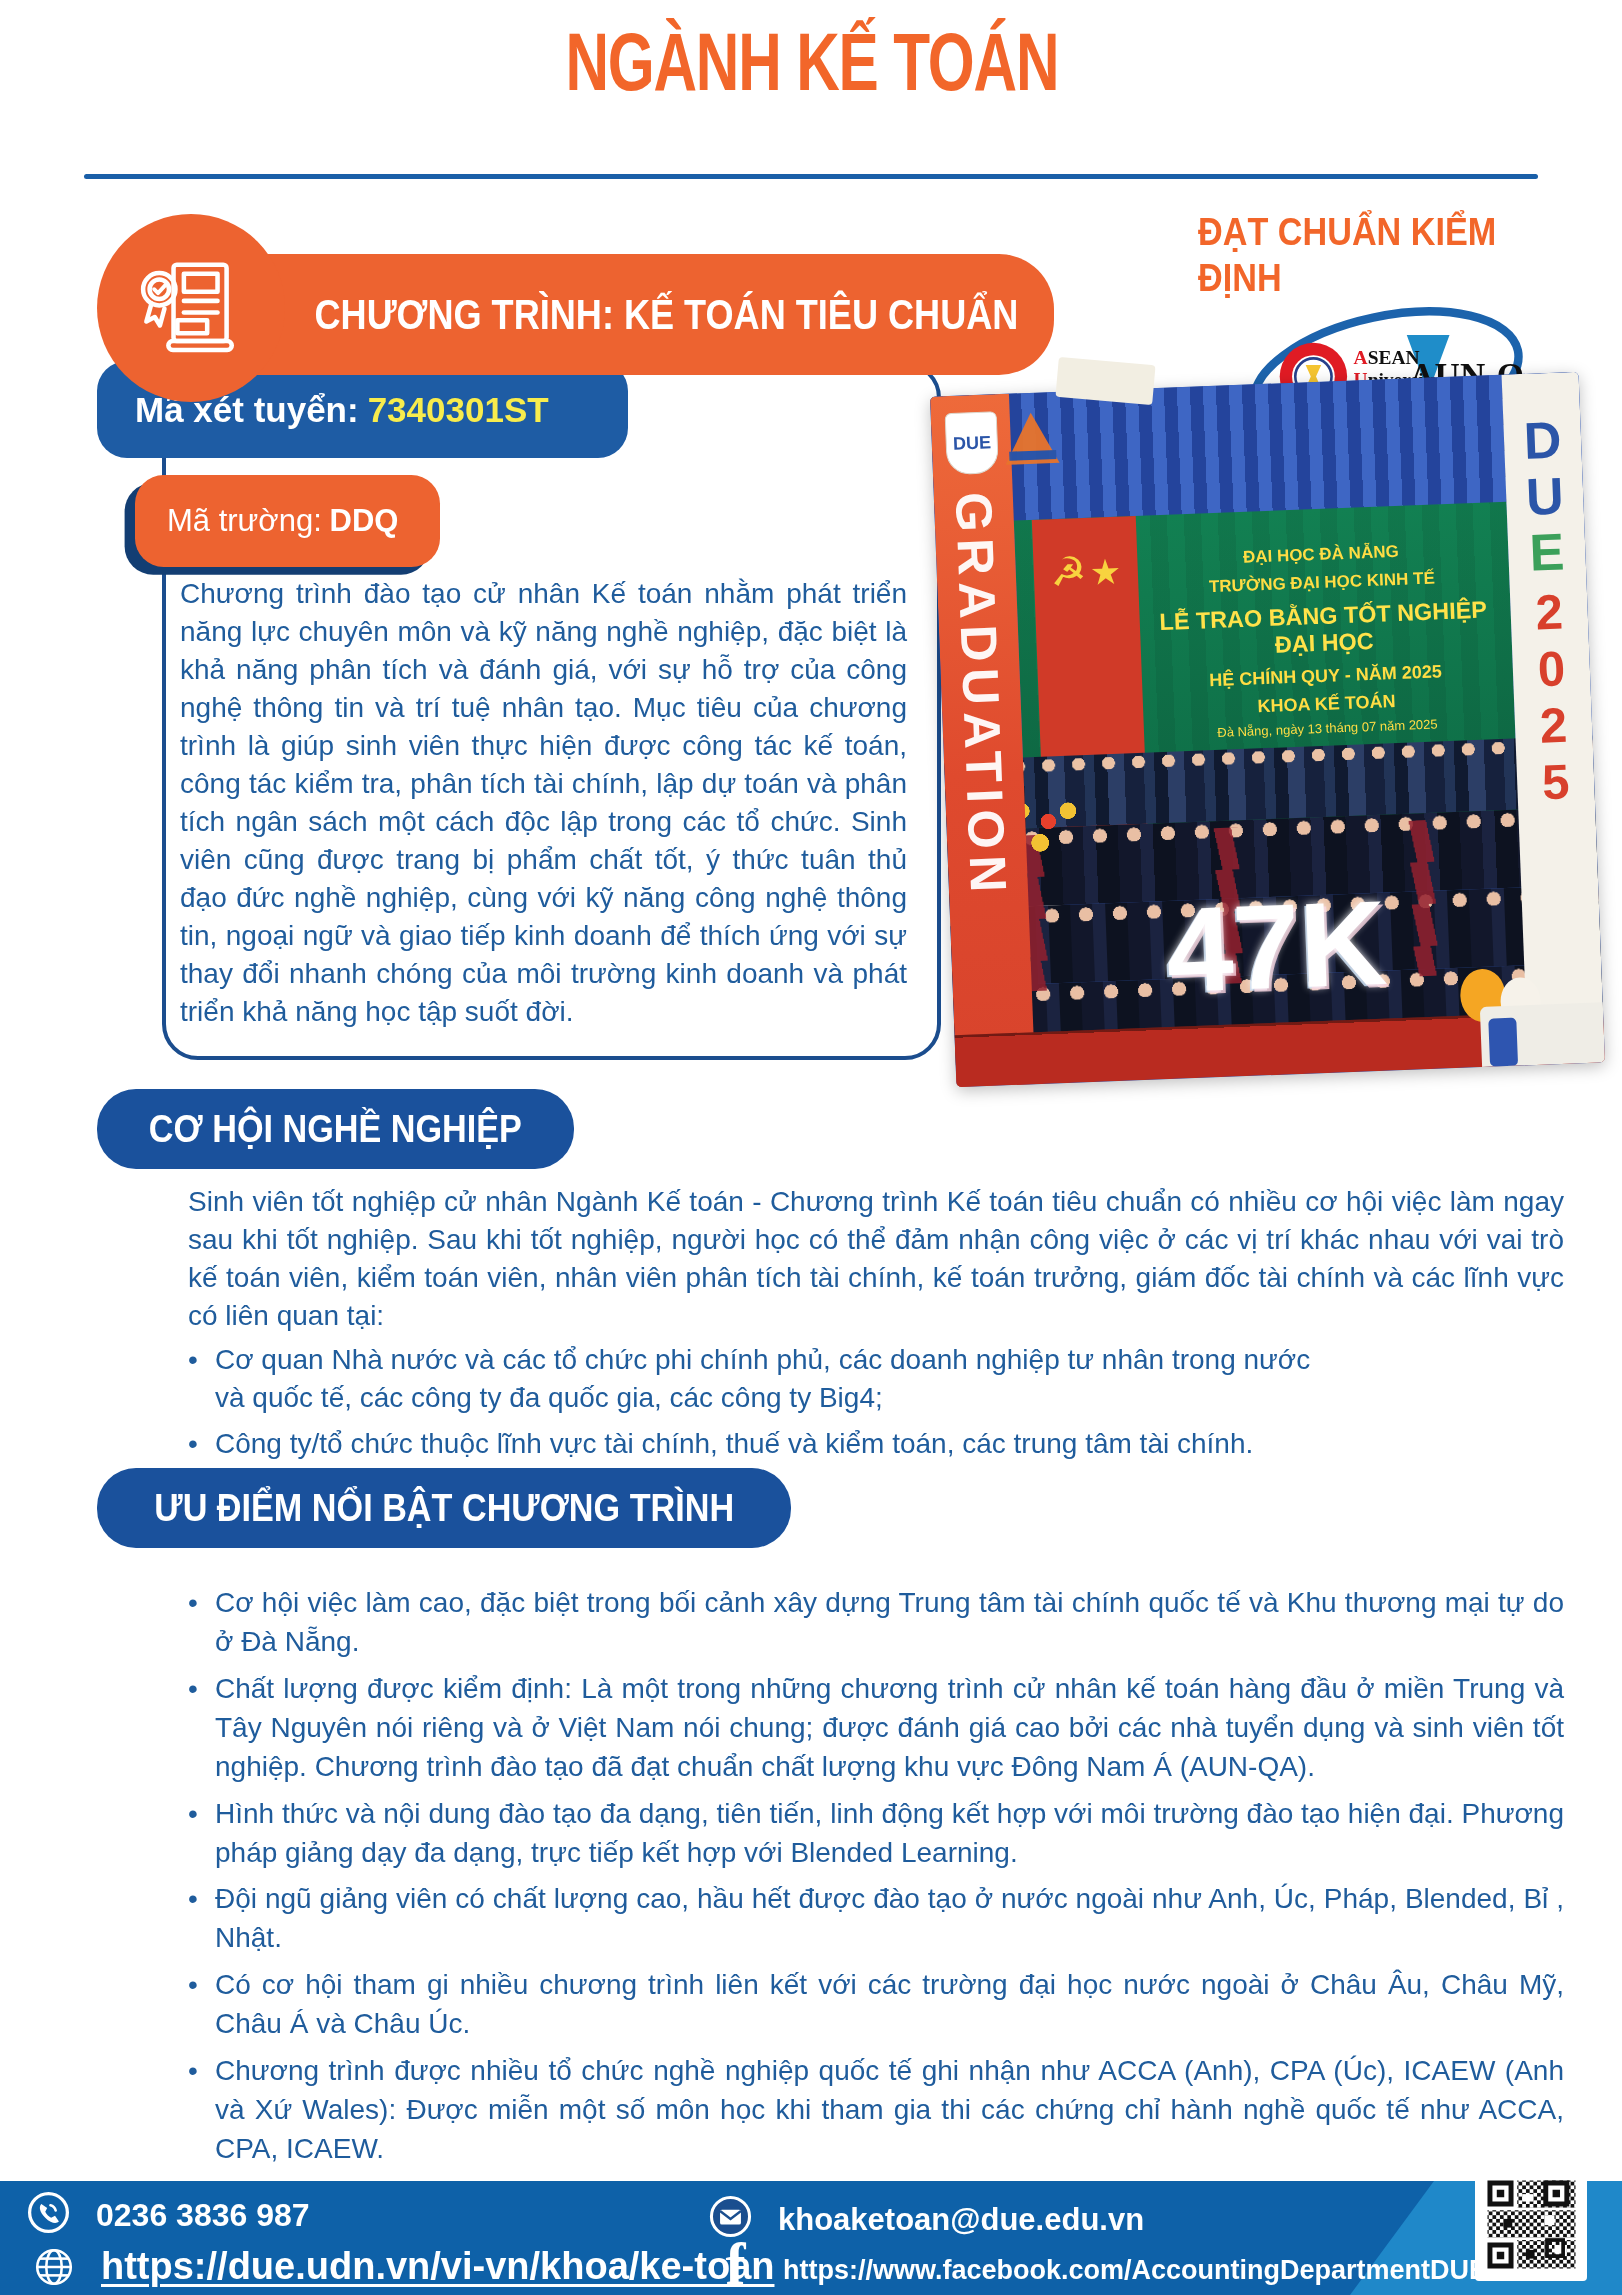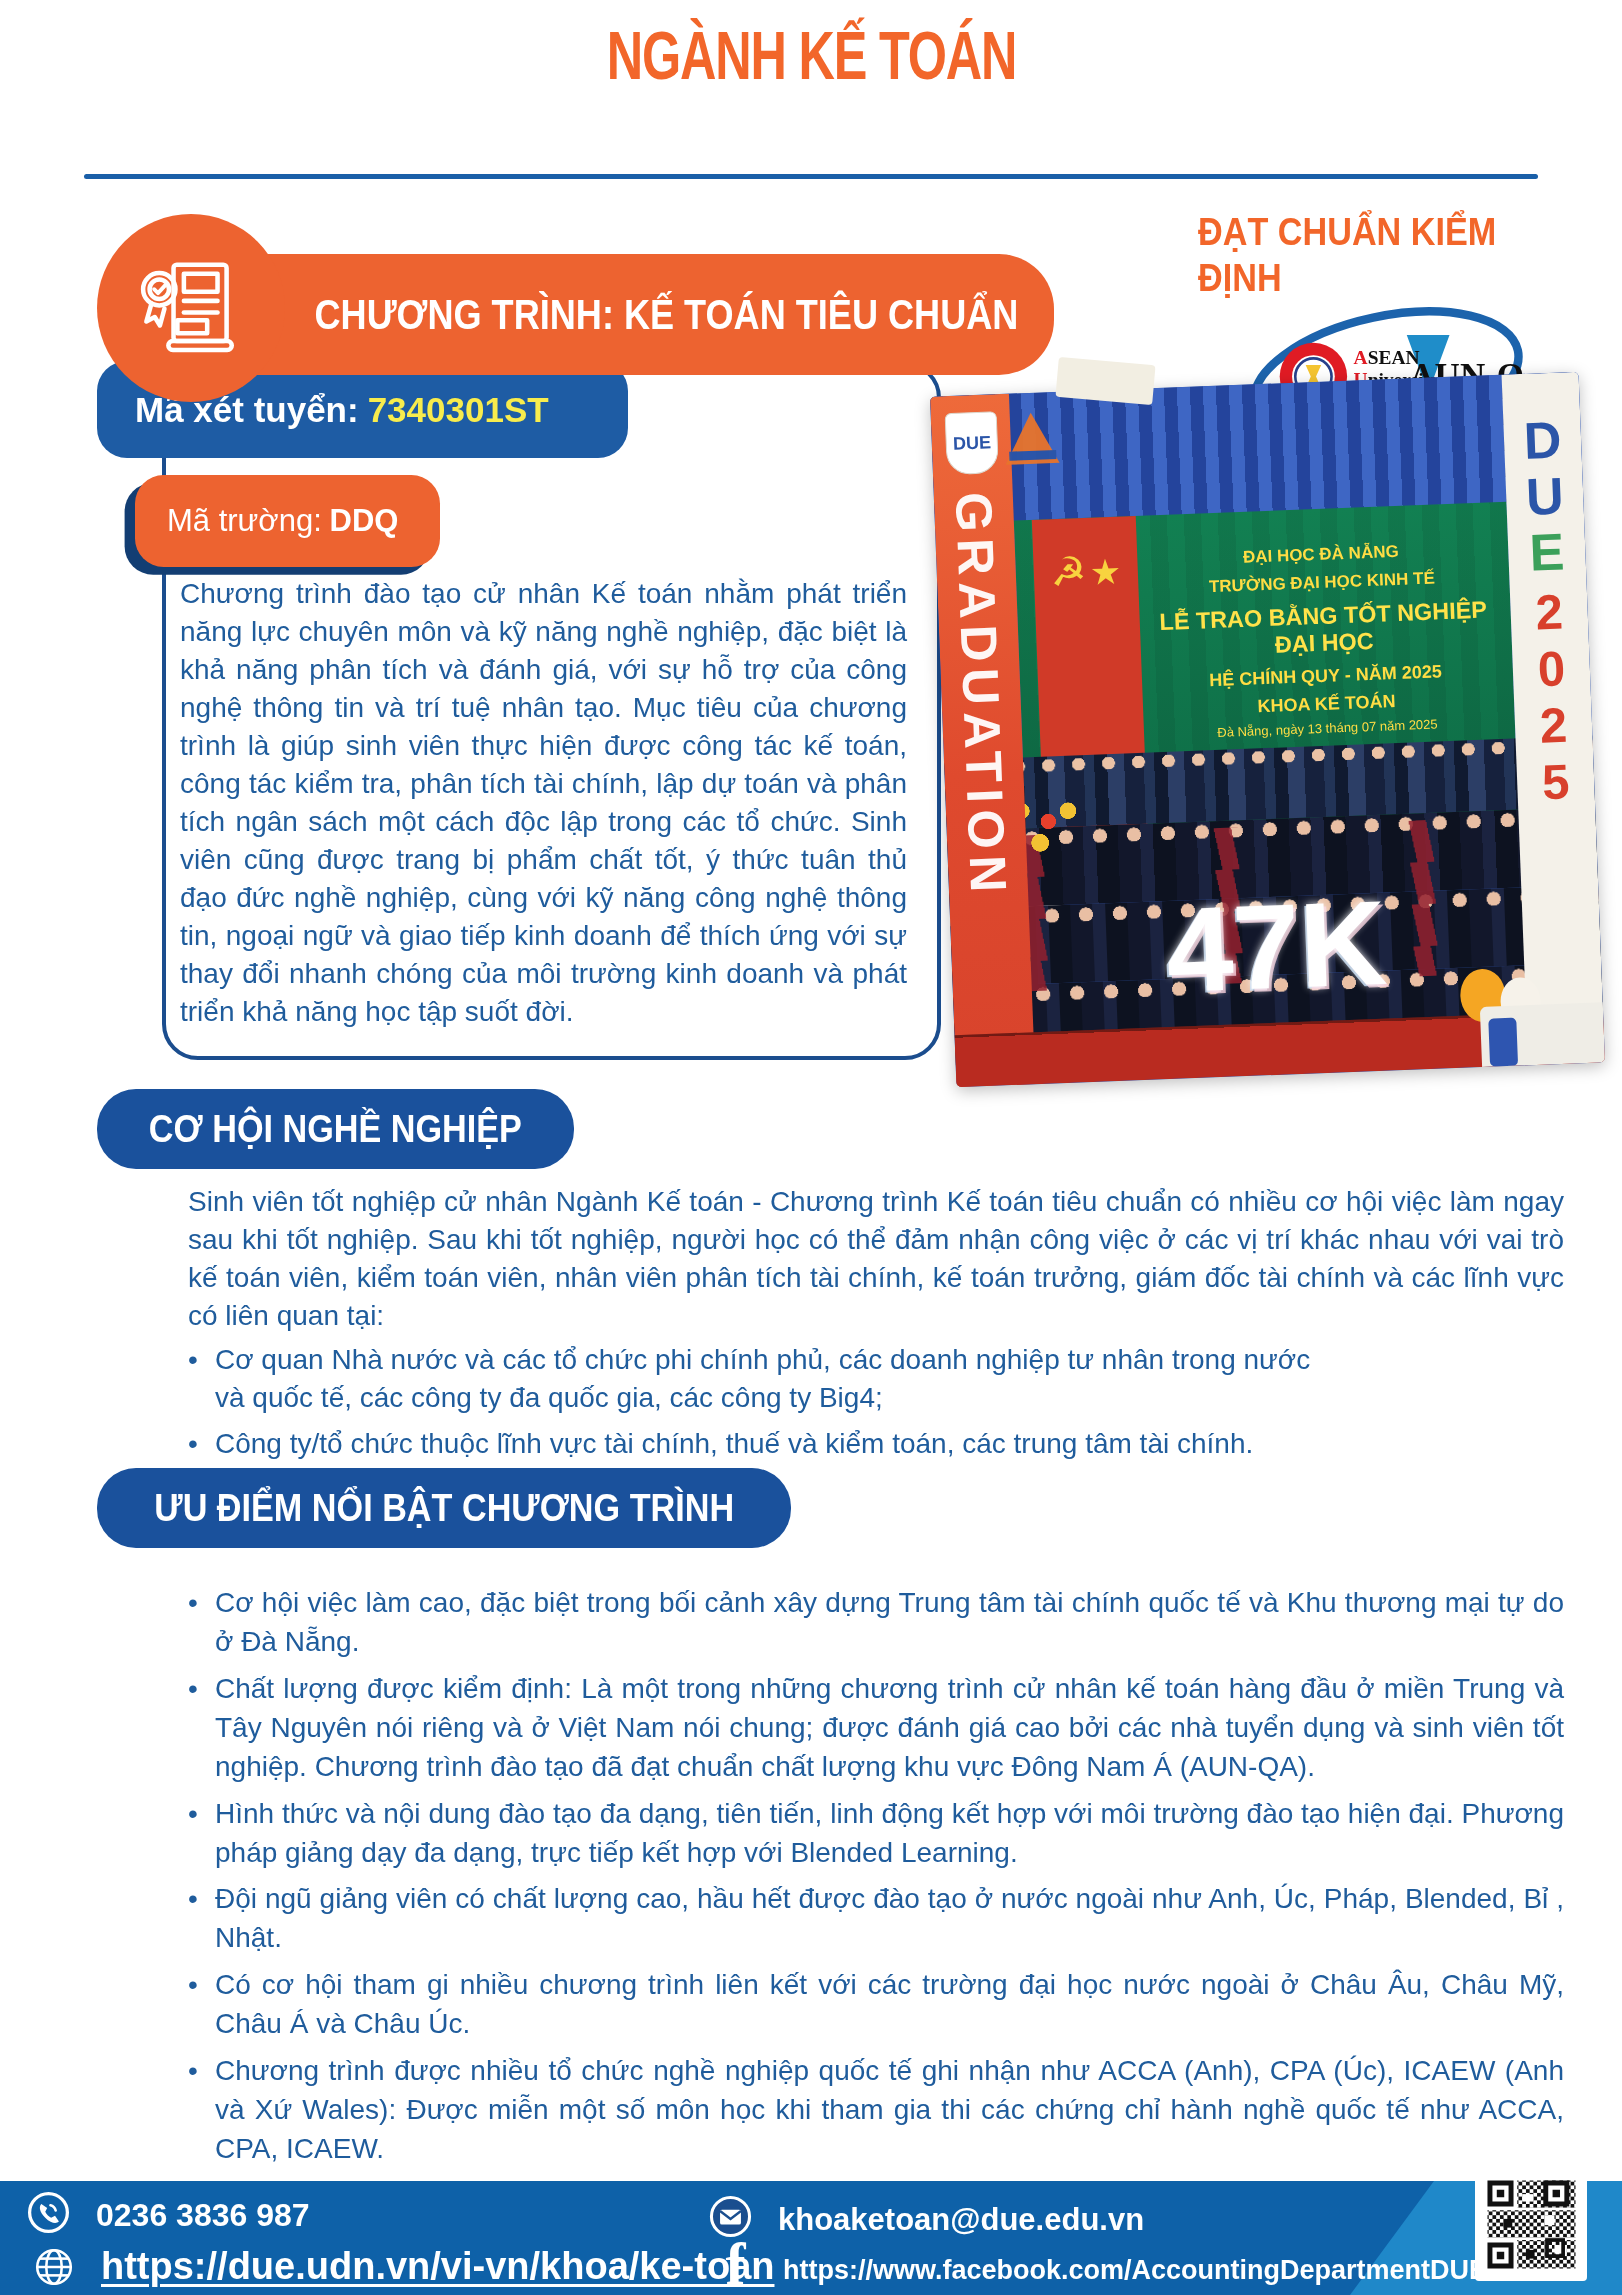--- a/index.html
+++ b/index.html
@@ -8,21 +8,21 @@
     --footer-blue:#0E61A8; --footer-light:#1F88C9;
   }
   *{margin:0;padding:0;box-sizing:border-box}
   html,body{background:#fff}
   body{font-family:"Liberation Sans",sans-serif;}
   .page{position:relative;width:1623px;height:2295px;background:#fff;overflow:hidden}
   .abs{position:absolute}
 
   
   .title{left:0;top:23.4px;width:1623px;text-align:center;color:var(--title-orange);
-         font-size:56px;font-weight:bold;letter-spacing:-1.3px}
+         font-size:67px;font-weight:bold;letter-spacing:-1.3px}
   .title span{display:inline-block;transform:scale(.9,1.22);transform-origin:center}
   .divider{left:84px;top:174px;width:1454px;height:4.5px;background:#1A5FA8;border-radius:2.6px}
 
   .accred{left:1198px;top:213px;width:390px;color:var(--title-orange);font-size:36px;font-weight:bold}
   .accred span{display:inline-block;transform:scale(.95,1.1);transform-origin:left}
 
   
   .desc-box{left:162px;top:362px;width:779px;height:698px;border:4.5px solid var(--navy);border-radius:36px;z-index:1}
   .prog-circle{left:97px;top:214px;width:188px;height:188px;border-radius:50%;background:var(--orange);z-index:6;
                display:flex;align-items:center;justify-content:center}

